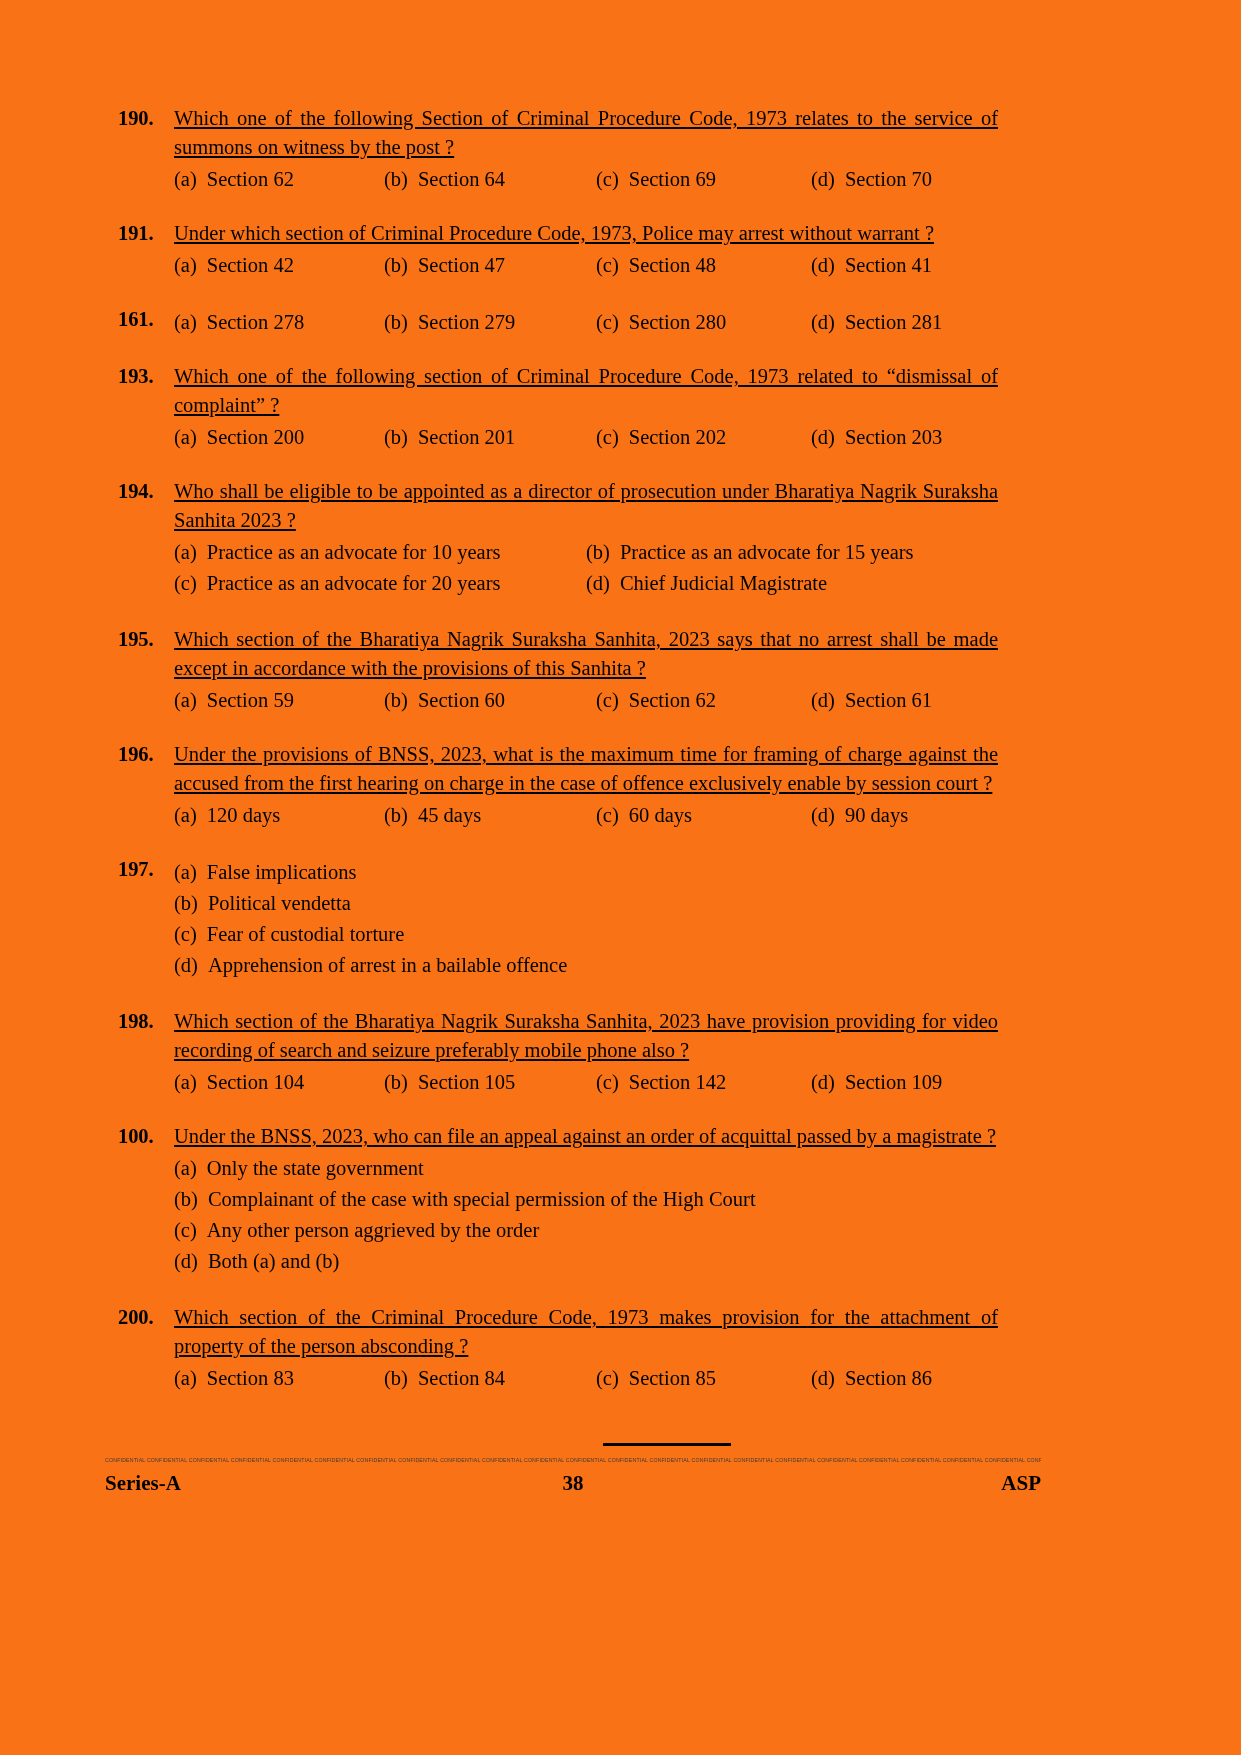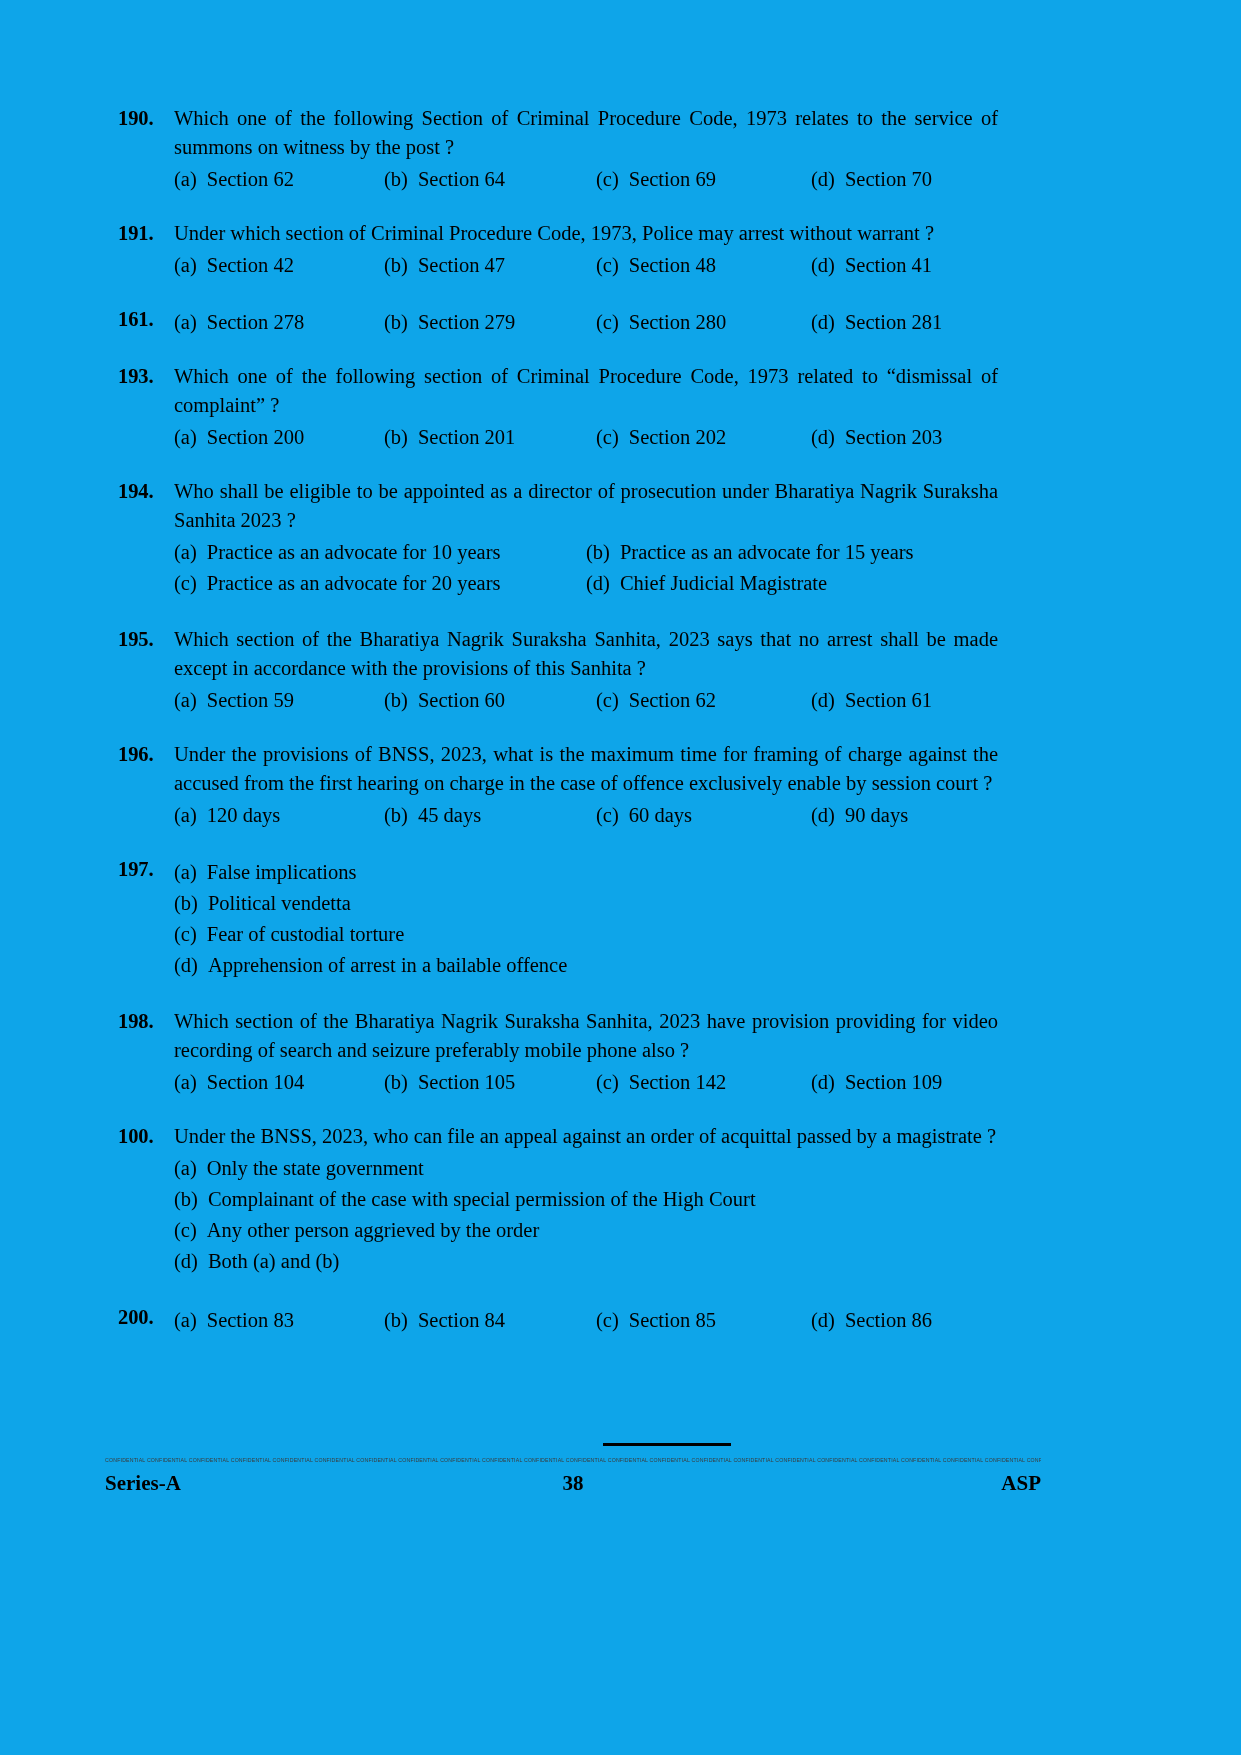--- a/index.html
+++ b/index.html
@@ -10,21 +10,21 @@
   }
   body {
     font-family: "Liberation Serif", "DejaVu Serif", serif;
     color: #000000;
   }
   .page {
     position: relative;
     width: 1241px;
     height: 1755px;
     margin: 0 auto;
-    background: #0ea5e9;
+    background: #f97316;
     overflow: hidden;
   }
   .sheet {
     position: absolute;
     left: 118px;
     top: 104px;
     width: 880px;
   }
 
   
@@ -44,20 +44,21 @@
   }
   .q-body {
     flex: 1 1 auto;
   }
   .q-text {
     font-size: 20.5px;
     line-height: 29px;
     text-align: justify;
     text-justify: inter-word;
     margin: 0 0 1px 0;
+    text-decoration: underline;
   }
 
   
   .opts-4 {
     display: flex;
     width: 100%;
     margin-top: 3px;
   }
   .opts-4 .opt {
     display: flex;
@@ -382,20 +383,21 @@
             <div class="opt">
               <span class="opt-key">(d)</span>
               <span class="opt-label">Both (a) and (b)</span>
             </div>
           </div>
         </div>
       </div>
       <div class="q">
         <div class="q-num">200.</div>
         <div class="q-body">
+          <p class="q-text">Which section of the Criminal Procedure Code, 1973 makes provision for the attachment of property of the person absconding ?</p>
           <div class="opts-4">
             <div class="opt">
               <span class="opt-key">(a)</span>
               <span class="opt-label">Section 83</span>
             </div>
             <div class="opt">
               <span class="opt-key">(b)</span>
               <span class="opt-label">Section 84</span>
             </div>
             <div class="opt">

